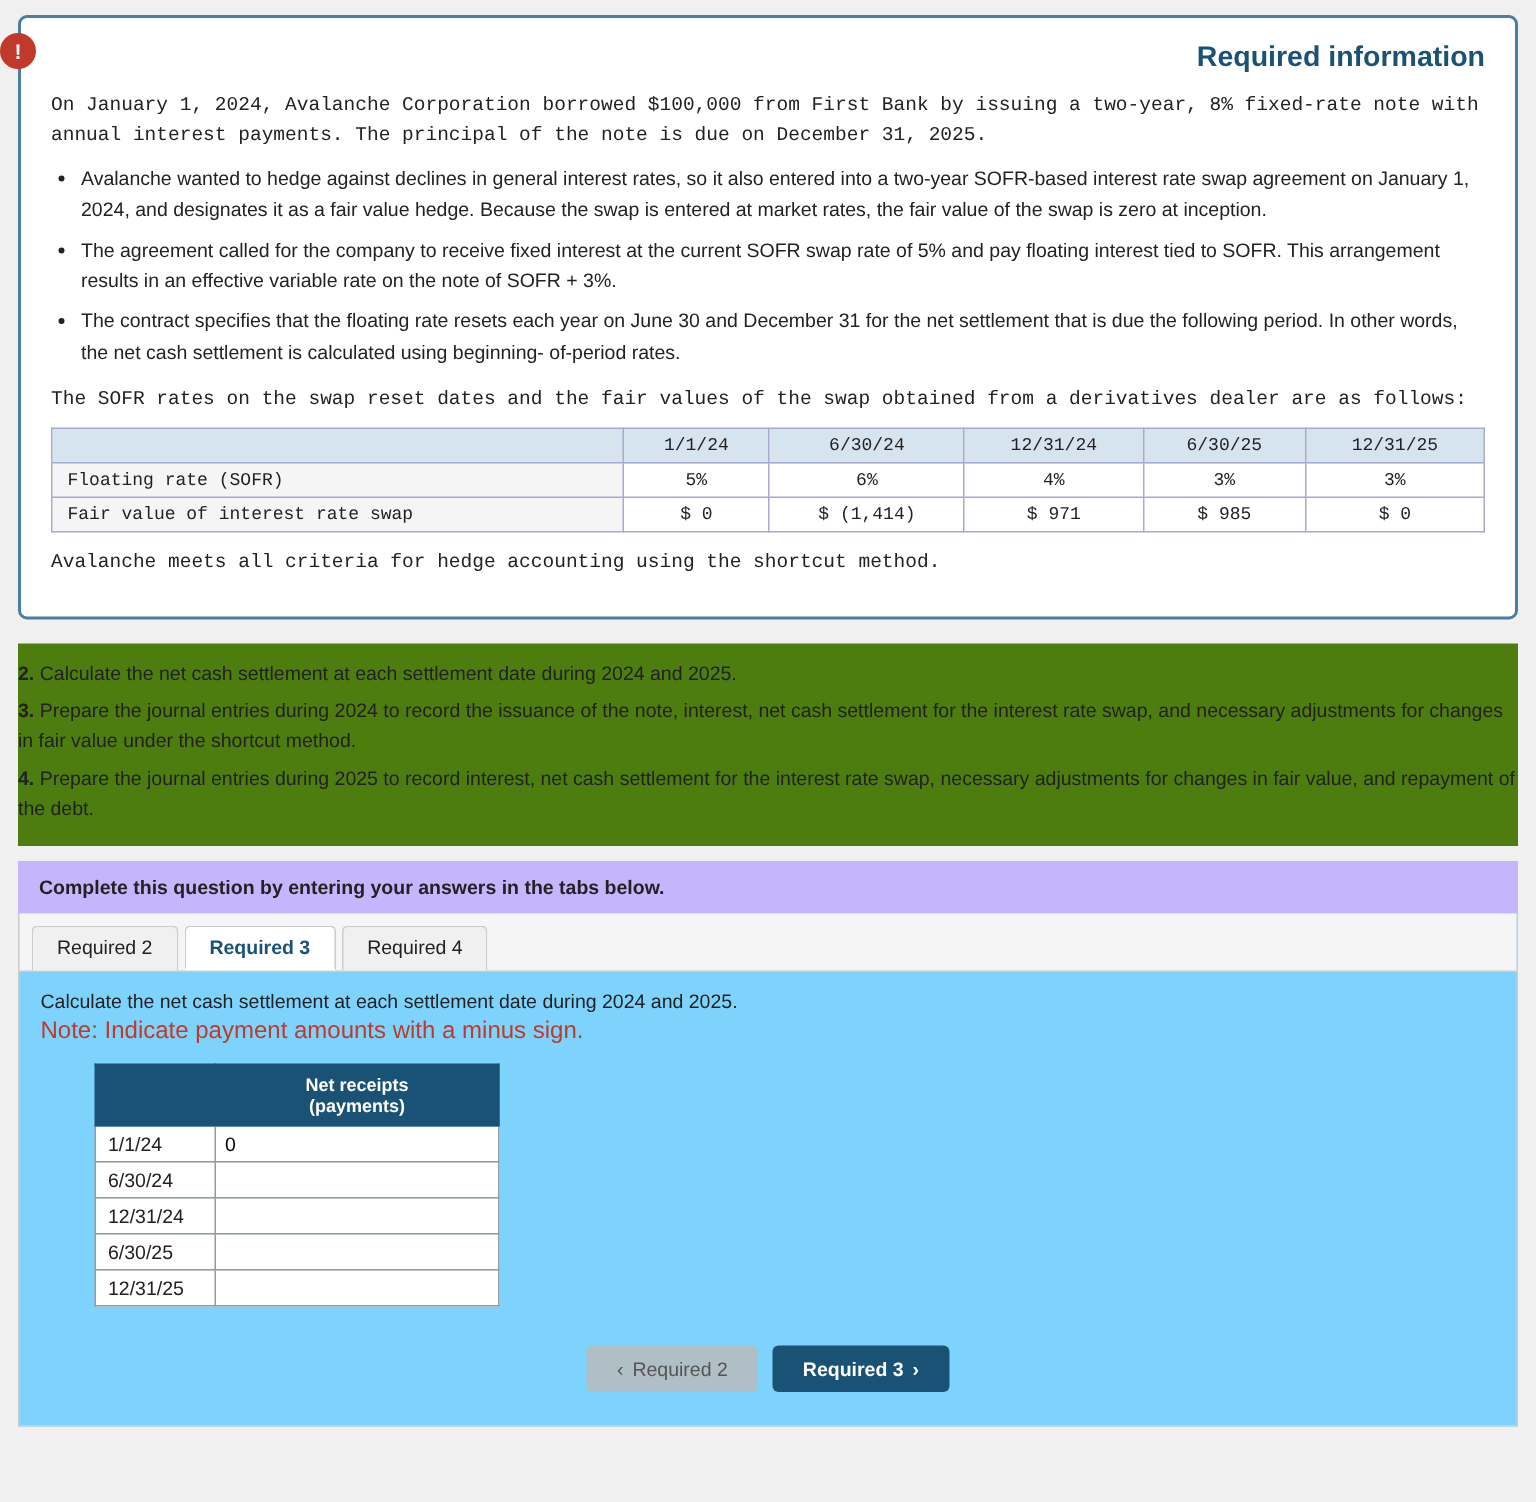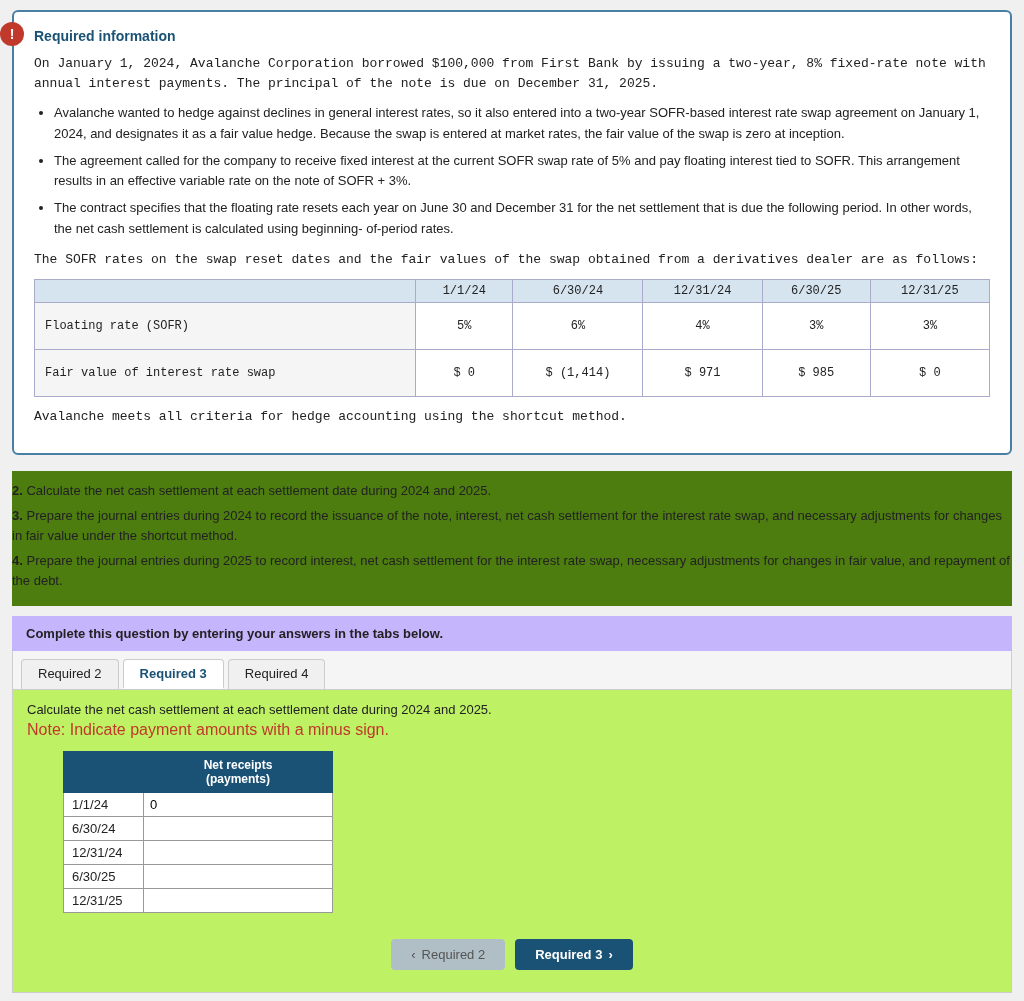--- a/index.html
+++ b/index.html
@@ -35,23 +35,24 @@
       border-radius: 50%;
       color: white;
       font-weight: bold;
       font-size: 14px;
       display: flex;
       align-items: center;
       justify-content: center;
     }
     .info-box h3 {
       color: #1a5276;
-      font-size: 14px;
+      font-size: 19px;
       font-weight: bold;
       margin-bottom: 10px;
+      text-align: right;
     }
     .info-box p {
       margin-bottom: 10px;
       line-height: 1.5;
       font-size: 13px;
       font-family: Liberation Mono, monospace;
     }
     .info-box ul {
       margin: 0 0 10px 20px;
       line-height: 1.6;
@@ -71,21 +72,21 @@
     }
     .sofr-table th {
       background: #d6e4f0;
       border: 1px solid #aac;
       padding: 4px 10px;
       text-align: center;
       font-weight: normal;
     }
     .sofr-table td {
       border: 1px solid #aac;
-      padding: 16px 10px;
+      padding: 4px 10px;
     }
     .sofr-table td:first-child {
       background: #f5f5f5;
     }
     .sofr-table td:not(:first-child) {
       text-align: center;
     }
 
     
     .questions-section {
@@ -104,21 +105,21 @@
       background: #c4b5fd;
       padding: 10px 14px;
       font-weight: bold;
       font-size: 13px;
       margin-bottom: 0;
       border-radius: 0;
     }
 
     
     .tabs-wrapper {
-      background: #bef264;
+      background: #7dd3fc;
       border: 1px solid #ccc;
       border-top: none;
     }
     .tabs-row {
       display: flex;
       border-bottom: 1px solid #ccc;
       background: #f5f5f5;
       padding-top: 8px;
       padding-left: 8px;
       gap: 4px;

